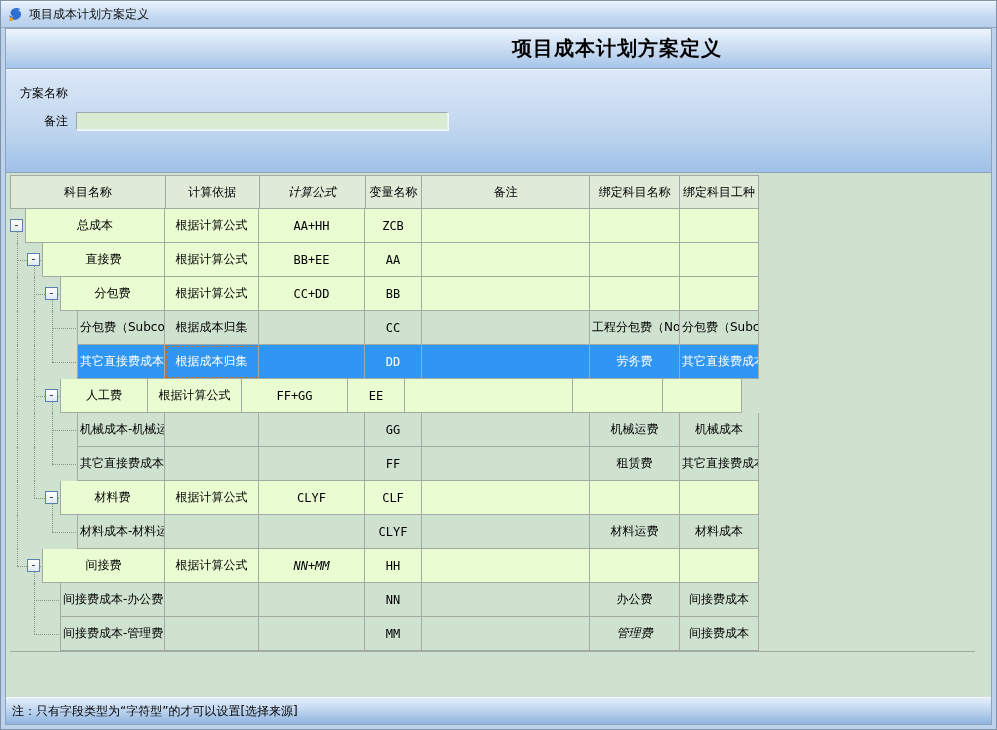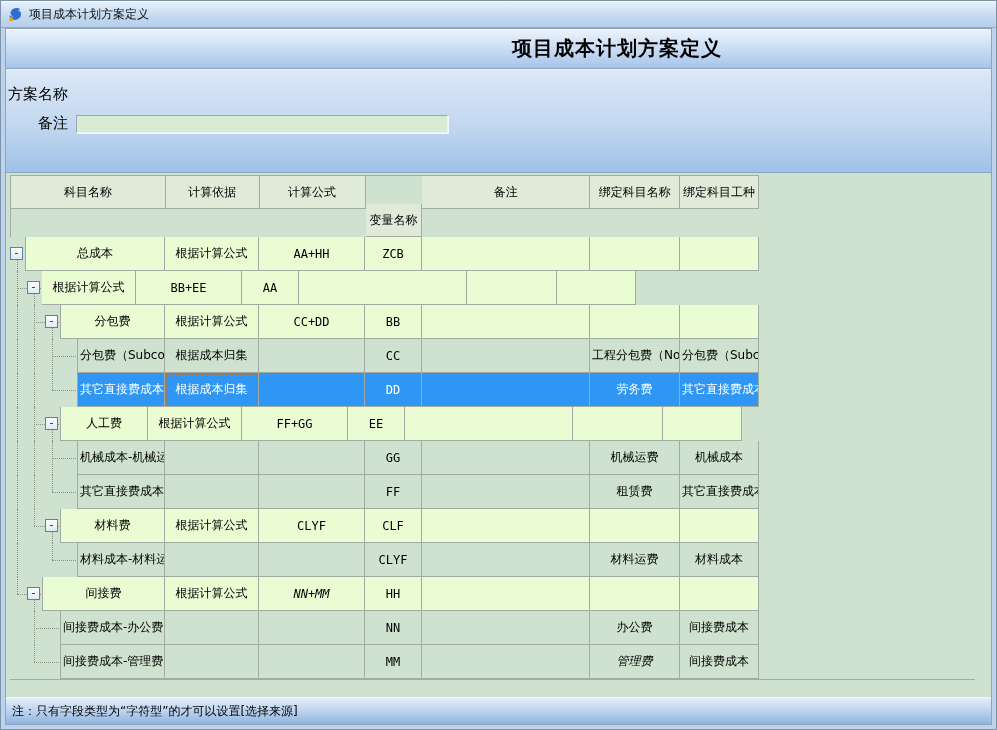--- a/index.html
+++ b/index.html
@@ -41,21 +41,21 @@
   }
   
   .formarea {
     height:104px; flex:0 0 104px;
     background:linear-gradient(#dbe8f7, #c2d7ef 55%, #9fc1e8);
     border-top:1px solid #eef4fb;
     border-bottom:1px solid #8fa3bb;
     padding-top:15px;
   }
   .form-row { display:flex; align-items:center; margin-bottom:10px; }
-  .form-label { width:62px; text-align:right; font-size:15px; color:#000; margin-right:8px; }
+  .form-label { width:62px; text-align:right; font-size:12px; color:#000; margin-right:8px; }
   .form-input {
     width:372px; height:18px;
     background:#d9ecd3;
     border:1px solid #98a8b4;
     border-bottom-color:#e9f1f8; border-right-color:#e9f1f8;
     box-shadow:1px 1px 0 #f2f7fc;
     font-size:12px; color:#000; padding:0 3px;
     font-family:"DejaVu Sans", sans-serif;
   }
   
@@ -139,22 +139,22 @@
           <span class="form-label">备注</span>
           <input class="form-input" type="text" value="" style="">
         </div>
       </div>
 
       <div class="panel">
         <div class="grid">
           <div class="grid-header" id="grid-header">
               <div class="hcell" style="width: 155px;">科目名称</div>
               <div class="hcell" style="width: 94px;">计算依据</div>
-              <div class="hcell" style="width: 106px;">计算公式</div>
-              <div class="hcell" style="width: 57px; margin-top: 28px;">变量名称</div>
+              <div class="hcell" style="width: 106px; font-style: italic;">计算公式</div>
+              <div class="hcell" style="width: 57px;">变量名称</div>
               <div class="hcell" style="width: 168px;">备注</div>
               <div class="hcell" style="width: 90px;">绑定科目名称</div>
               <div class="hcell" style="width: 79px;">绑定科目工种</div>
             </div>
           <div class="grid-body" id="grid-body">
               <div class="trow parent">
                 <div class="gutter" style="width: 15px;">
                   <div class="tree-vline" style="left: 7px; top: 23px; height: 11px;"></div>
                   <div class="toggle" style="left: 0px;">-</div>
                 </div>
@@ -166,20 +166,21 @@
                 <div class="cell" style="width: 90px;"></div>
                 <div class="cell" style="width: 79px;"></div>
               </div>
               <div class="trow parent">
                 <div class="gutter" style="width: 32px;">
                   <div class="tree-vline" style="left: 7px; top: 0px; height: 34px;"></div>
                   <div class="tree-hstub" style="left: 7px; width: 24px;"></div>
                   <div class="tree-vline" style="left: 24px; top: 23px; height: 11px;"></div>
                   <div class="toggle" style="left: 17px;">-</div>
                 </div>
+                <div class="cell first" style="width: 123px;">直接费</div>
                 <div class="cell" style="width: 94px;">根据计算公式</div>
                 <div class="cell mono" style="width: 106px;">BB+EE</div>
                 <div class="cell mono" style="width: 57px;">AA</div>
                 <div class="cell" style="width: 168px;"></div>
                 <div class="cell" style="width: 90px;"></div>
                 <div class="cell" style="width: 79px;"></div>
               </div>
               <div class="trow parent">
                 <div class="gutter" style="width: 50px;">
                   <div class="tree-vline" style="left: 7px; top: 0px; height: 34px;"></div>

